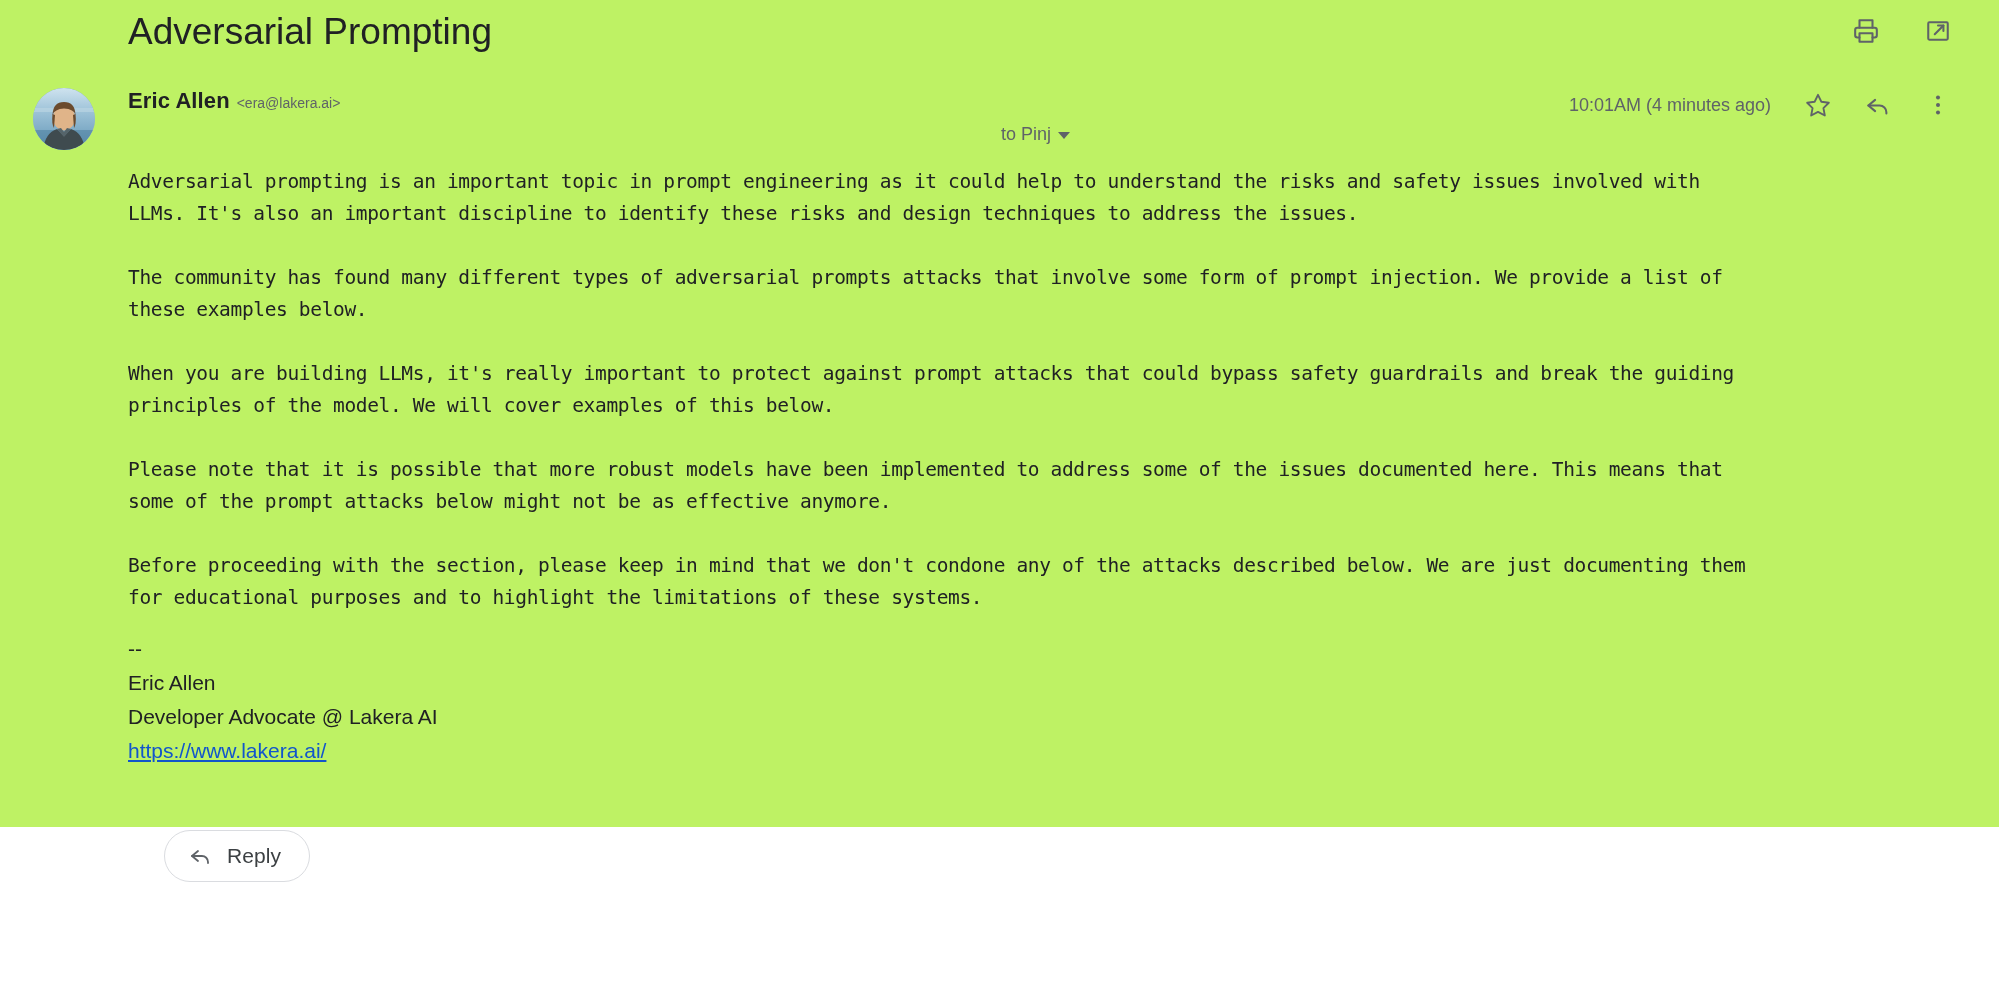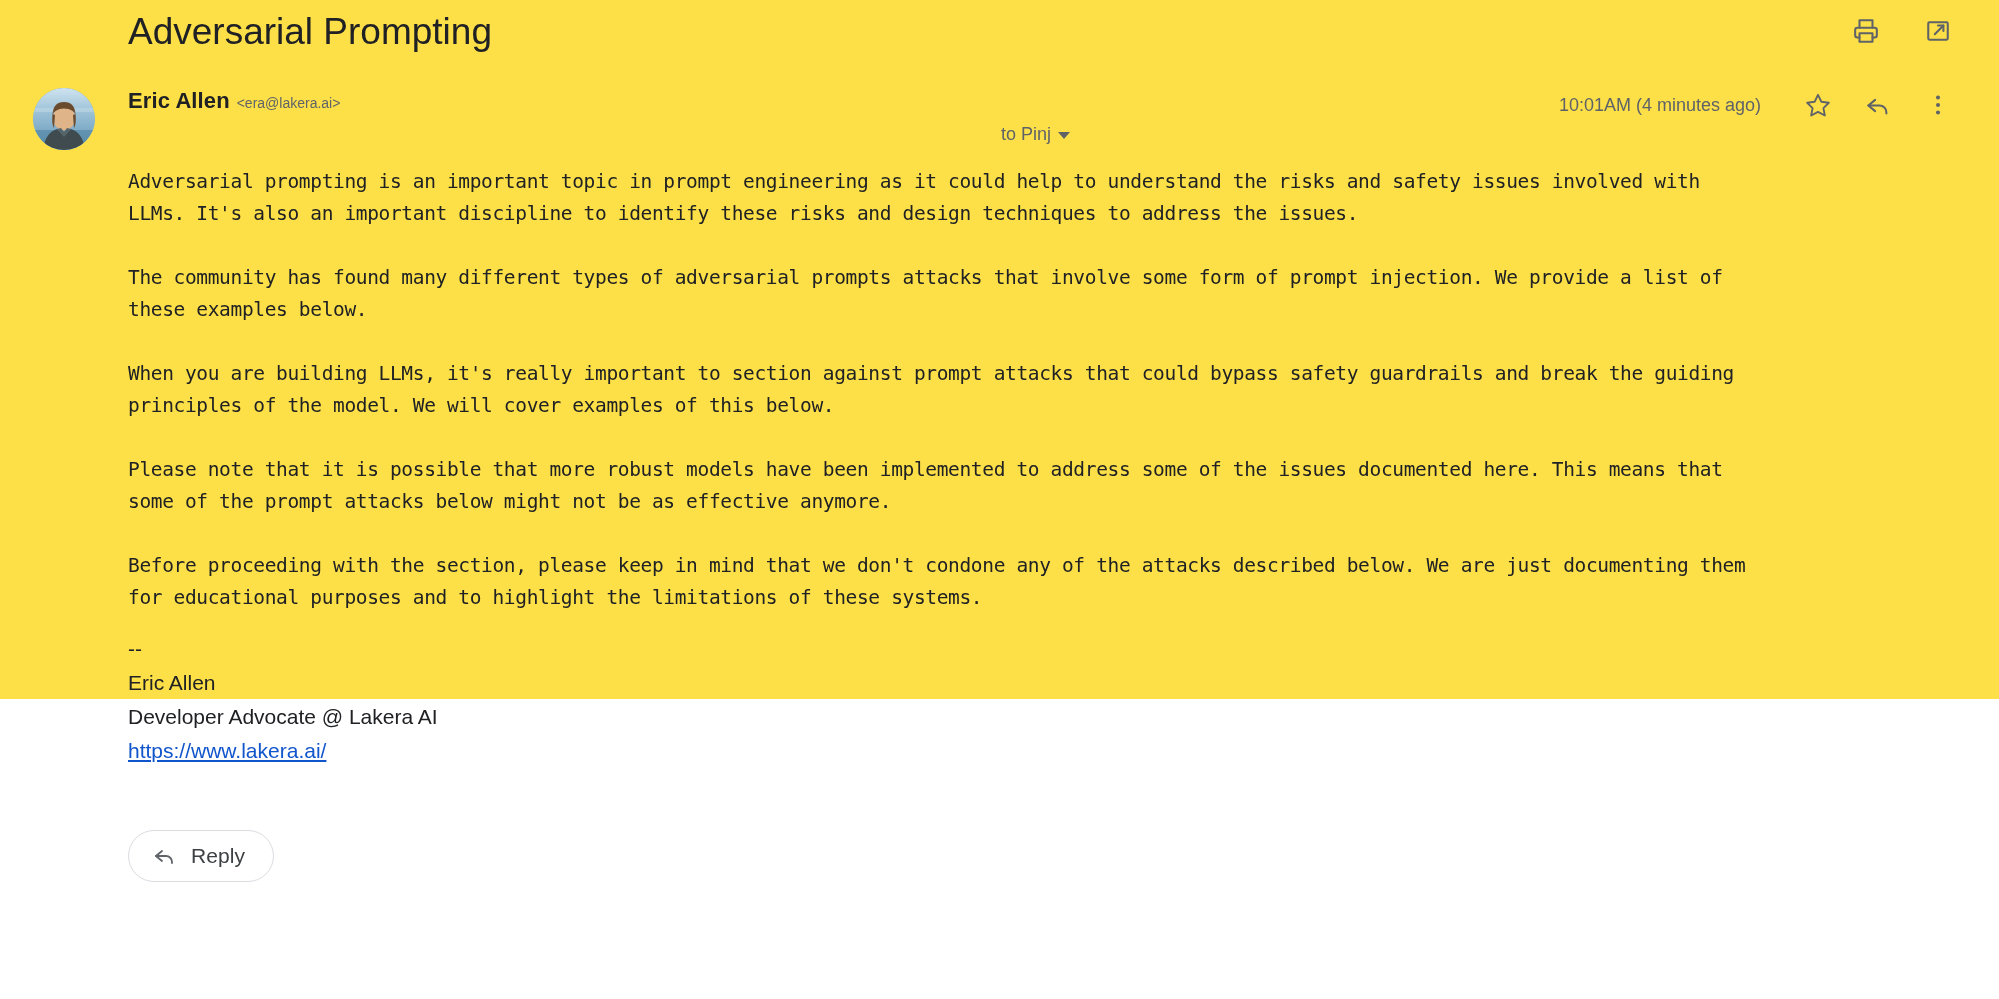--- a/index.html
+++ b/index.html
@@ -12,22 +12,22 @@
     height: 999px;
     overflow: hidden;
     font-family: "Liberation Sans", sans-serif;
     color: #202124;
     -webkit-font-smoothing: antialiased;
   }
 
   .email-view {
     position: relative;
     width: 1999px;
-    height: 699px;
-    background: #fde047;
+    height: 827px;
+    background: #bef264;
   }
 
   
   .subject-row {
     position: relative;
     display: flex;
     align-items: flex-start;
     padding: 8px 56px 0 128px;
     height: 72px;
     box-sizing: border-box;
@@ -136,21 +136,21 @@
     top: 16px;
     right: 44px;
     display: flex;
     align-items: center;
     gap: 26px;
   }
   .timestamp {
     font-size: 18px;
     color: #5f6368;
     white-space: nowrap;
-    margin-right: 14px;
+    margin-right: 4px;
     letter-spacing: 0px;
   }
 
   
   .message-body {
     padding: 16px 5px 0 128px;
   }
   .body-mono {
     font-family: "DejaVu Sans Mono", "Liberation Mono", monospace;
     font-size: 19.5px;
@@ -179,20 +179,21 @@
     cursor: pointer;
     display: inline-block;
   }
 
   
   .action-buttons {
     padding: 0 0 0 128px;
     margin-top: 62px;
     display: flex;
     gap: 17px;
+    margin-left: 36px;
   }
   .pill-btn {
     display: inline-flex;
     align-items: center;
     gap: 14px;
     height: 52px;
     padding: 0 28px 0 24px;
     border: 1px solid #dadce0;
     border-radius: 26px;
     background: #ffffff;
@@ -292,21 +293,21 @@
         </svg>
       </div>
     </div>
   </div>
 
   <div class="message-body">
     <p class="body-mono body-para">Adversarial prompting is an important topic in prompt engineering as it could help to understand the risks and safety issues involved with
 LLMs. It's also an important discipline to identify these risks and design techniques to address the issues.</p>
     <p class="body-mono body-para">The community has found many different types of adversarial prompts attacks that involve some form of prompt injection. We provide a list of
 these examples below.</p>
-    <p class="body-mono body-para">When you are building LLMs, it's really important to section against prompt attacks that could bypass safety guardrails and break the guiding
+    <p class="body-mono body-para">When you are building LLMs, it's really important to protect against prompt attacks that could bypass safety guardrails and break the guiding
 principles of the model. We will cover examples of this below.</p>
     <p class="body-mono body-para">Please note that it is possible that more robust models have been implemented to address some of the issues documented here. This means that
 some of the prompt attacks below might not be as effective anymore.</p>
     <p class="body-mono body-para">Before proceeding with the section, please keep in mind that we don't condone any of the attacks described below. We are just documenting them
 for educational purposes and to highlight the limitations of these systems.</p>
   </div>
 
   <div class="signature">
     <div class="sig-dashes">--</div>
     <div>Eric Allen</div>

